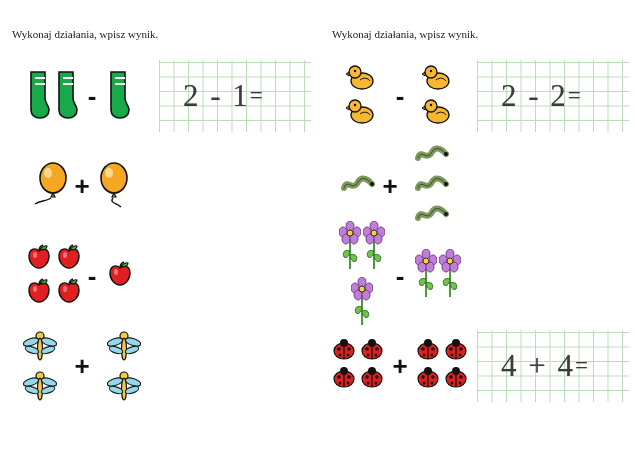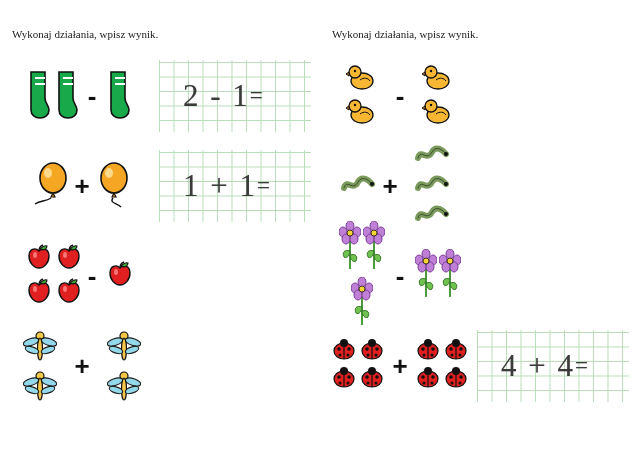--- a/index.html
+++ b/index.html
@@ -180,23 +180,20 @@
           <span class="icon">
             <svg width="38" height="52" viewBox="0 0 38 52">
                 <ellipse cx="19" cy="20" rx="13" ry="15" fill="#f5a623" stroke="#111" stroke-width="1.6"></ellipse>
                 <ellipse cx="14" cy="15" rx="4" ry="5" fill="#ffd98a"></ellipse>
                 <path d="M19 35 l-2 4 l4 0 z" fill="#f5a623" stroke="#111" stroke-width="1.2"></path>
                 <path d="M18 40 C14 45 22 45 26 49" stroke="#111" stroke-width="1.4" fill="none"></path>
               </svg>
           </span>
         </div>
       </div>
-      <div class="writing">
-        <div class="equation"><span>1 + 1</span><span class="eqsign">=</span></div>
-      </div>
     </div>
 
     <div class="row row-2">
       <div class="pictures">
         <div class="grp">
           <span class="icon">
             <svg width="28" height="28" viewBox="0 0 28 28">
                 <path d="M14 8 C10 4 4 6 4 13 c0 7 5 12 10 12 c5 0 10 -5 10 -12 c0 -7 -6 -9 -10 -5 z" fill="#e02020" stroke="#111" stroke-width="1.4"></path>
                 <path d="M14 8 C14 5 15 3 18 2" stroke="#111" stroke-width="1.4" fill="none"></path>
                 <path d="M15 6 c4 -4 7 -3 7 -3 c0 3 -3 5 -7 3 z" fill="#3ea832" stroke="#111" stroke-width="1.1"></path>
@@ -332,20 +329,23 @@
           <span class="icon">
             <svg width="32" height="28" viewBox="0 0 32 28">
                 <ellipse cx="16" cy="18" rx="11" ry="8" fill="#f7b733" stroke="#111" stroke-width="1.3"></ellipse>
                 <circle cx="9" cy="9" r="6" fill="#f7b733" stroke="#111" stroke-width="1.3"></circle>
                 <path d="M3 9 l-3 2 l3 2 z" fill="#e8872a" stroke="#111" stroke-width="1"></path>
                 <circle cx="9" cy="8" r="1.2" fill="#111"></circle>
                 <path d="M14 17 c4 -3 8 -2 10 1" stroke="#111" stroke-width="1" fill="none"></path>
               </svg>
           </span>
         </div>
+      </div>
+      <div class="writing">
+        <div class="equation"><span>2 - 2</span><span class="eqsign">=</span></div>
       </div>
     </div>
 
     <div class="row row-1">
       <div class="pictures">
         <div class="grp one">
           <span class="icon">
             <svg width="34" height="24" viewBox="0 0 34 24">
                 <path d="M3 16 C6 6 12 20 17 10 C21 3 28 8 31 12" stroke="#7a9a5b" stroke-width="6" fill="none" stroke-linecap="round"></path>
                 <path d="M3 16 C6 6 12 20 17 10 C21 3 28 8 31 12" stroke="#111" stroke-width="1" fill="none" stroke-linecap="round" opacity="0.55"></path>

